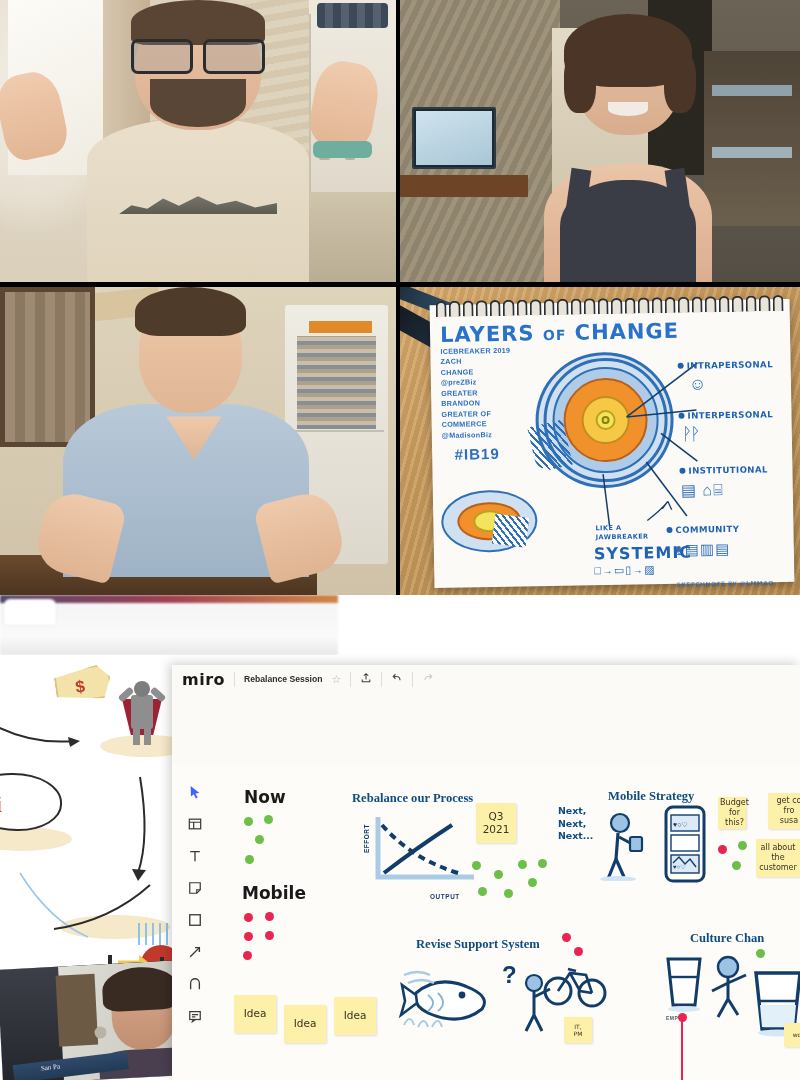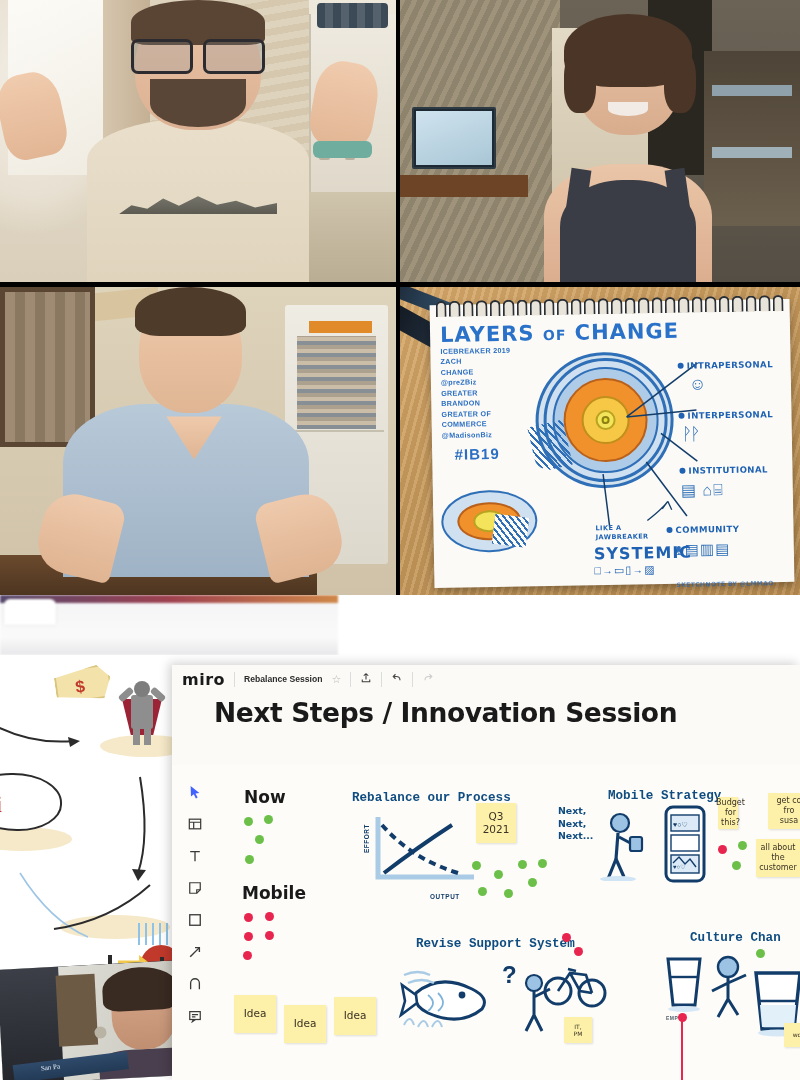--- a/index.html
+++ b/index.html
@@ -268,21 +268,21 @@
   
   .miro-tools { position:absolute; left:10px; top:118px; width:26px;
       display:flex; flex-direction:column; align-items:center; gap:14px; }
   .tool { width:18px; height:18px; display:flex; align-items:center; justify-content:center;
       color:#3a3a3a; font-size:13px; cursor:pointer; }
   .tool.sel { color:#4262ff; }
   .tool svg { width:14px; height:14px; }
 
   
   .b { position:absolute; }
-  .b-h { font-size:12.6px; font-weight:700; color:#0f4c81; font-family:Liberation Mono, monospace; }
+  .b-h { font-size:12.6px; font-weight:700; color:#0f4c81; font-family:Liberation Serif, serif; }
   .b-big { font-size:17px; font-weight:700; color:#1a1a1a; font-family:"DejaVu Sans", sans-serif; }
   .dot { position:absolute; width:9px; height:9px; border-radius:50%; }
   .dot.g { background:#6cc04a; }
   .dot.r { background:#e8254f; }
   .sticky { position:absolute; background:#fdf0a8; box-shadow:1px 1px 2px rgba(0,0,0,.12);
       display:flex; align-items:center; justify-content:center; text-align:center;
       font-size:8px; color:#3a3326; line-height:1.25; padding:3px;
       font-family:"DejaVu Sans", sans-serif; }
   .sticky.lg { font-size:10.5px; }
   .nextx { position:absolute; font-size:9.4px; font-weight:700; color:#0f4c81; line-height:1.35;
@@ -555,21 +555,20 @@
       <span class="hdiv"></span>
       <span class="hicon">
         <svg viewBox="0 0 16 16" width="12" height="12" fill="none" stroke="#cdcdcd" stroke-width="1.5">
           <path d="M4 11c0-3 2-5 5-5h4"></path>
             <path d="M10 3l3 3-3 3"></path>
         </svg>
       </span>
     </div>
 
     <div class="miro-title">
-      <h1>Next Steps / Innovation Session</h1>
     </div>
 
     <div class="miro-canvas">
 
       <div class="b b-big" style="left:72px; top:22px;">Now</div>
       <div class="dot g" style="left:72px; top:52px;"></div>
       <div class="dot g" style="left:92px; top:50px;"></div>
       <div class="dot g" style="left:83px; top:70px;"></div>
       <div class="dot g" style="left:73px; top:90px;"></div>
 
@@ -620,21 +619,21 @@
           <rect x="4" y="2" width="38" height="74" rx="7" fill="#fff" stroke="#123d6b" stroke-width="3"></rect>
           <rect x="9" y="10" width="28" height="16" fill="#dbeaf6" stroke="#123d6b" stroke-width="1.4"></rect>
           <rect x="9" y="30" width="28" height="16" fill="#fff" stroke="#123d6b" stroke-width="1.4"></rect>
           <rect x="9" y="50" width="28" height="18" fill="#dbeaf6" stroke="#123d6b" stroke-width="1.4"></rect>
           <path d="M11 58 l6 -6 l6 7 l5 -5 l6 8" stroke="#123d6b" stroke-width="1.4" fill="none"></path>
           <text x="11" y="22" font-size="7" fill="#123d6b">♥○♡</text>
           <text x="11" y="64" font-size="6" fill="#123d6b">♥○♡</text>
         </svg>
       </div>
 
-      <div class="sticky" style="left:546px; top:32px; width:20px; height:32px;padding-left:8px;">Budget<br>for this?</div>
+      <div class="sticky" style="left:546px; top:32px; width:28px; height:32px;padding-left:8px;">Budget<br>for this?</div>
       <div class="sticky" style="left:596px; top:28px; width:42px; height:36px;">get co<br>fro<br>susa</div>
       <div class="dot r" style="left:546px; top:80px;"></div>
       <div class="dot g" style="left:566px; top:76px;"></div>
       <div class="dot g" style="left:560px; top:96px;"></div>
       <div class="sticky" style="left:584px; top:74px; width:44px; height:38px;">all about<br>the<br>customer</div>
 
       <div class="b b-h" style="left:244px; top:172px;">Revise Support System</div>
       <div class="dot r" style="left:390px; top:168px;"></div>
       <div class="dot r" style="left:402px; top:182px;"></div>
 

